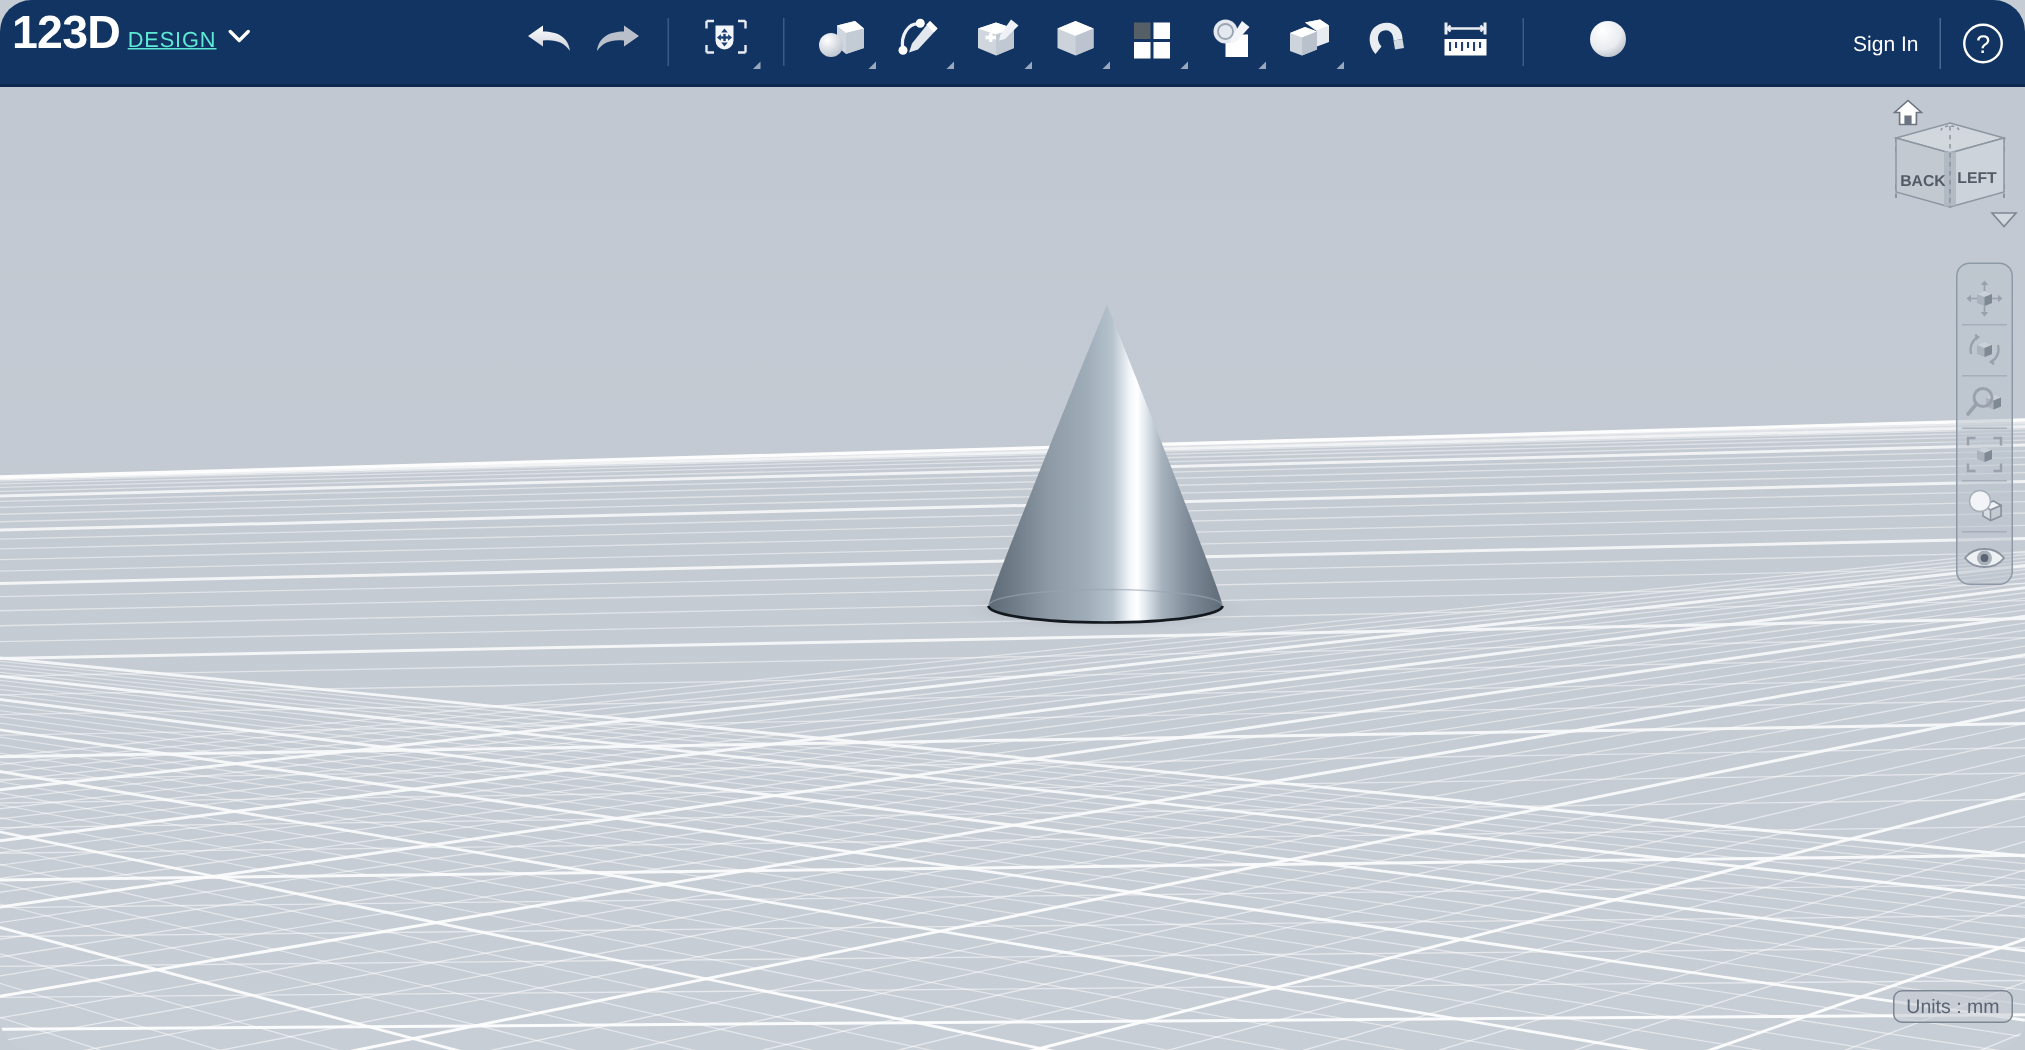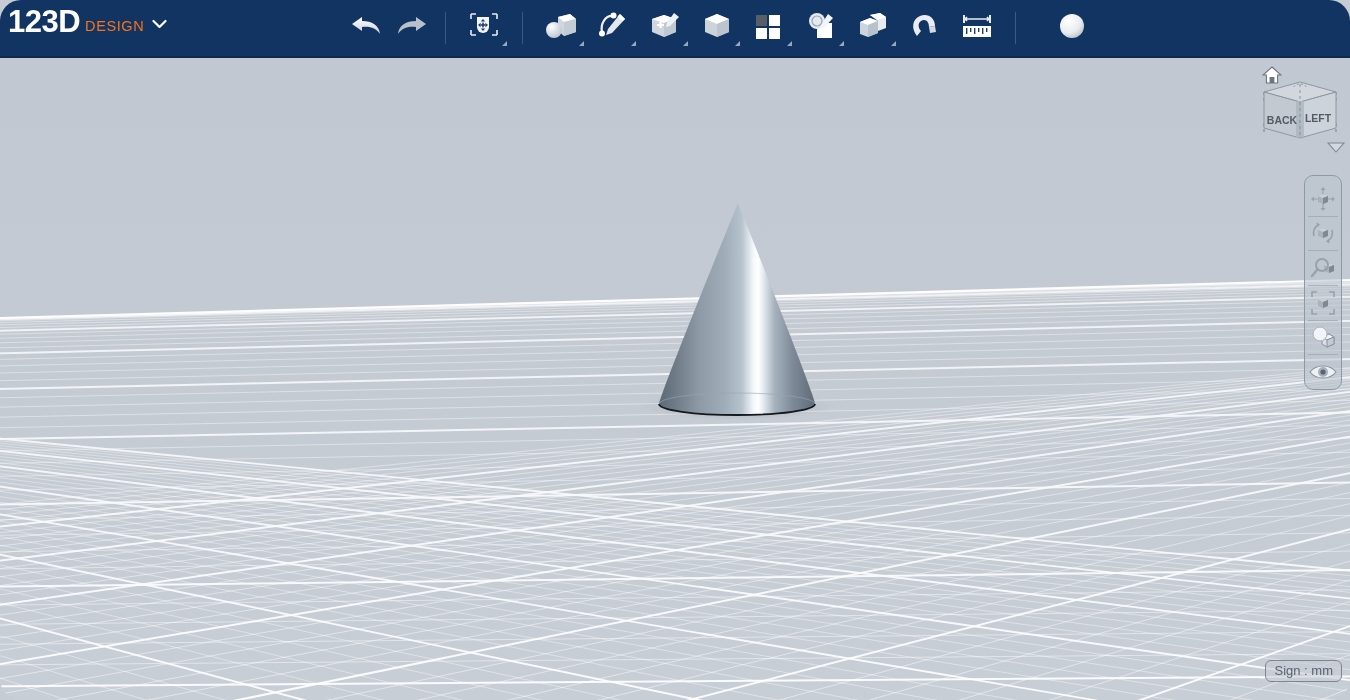--- a/index.html
+++ b/index.html
@@ -34,25 +34,25 @@
   #logo-123d {
     color: #ffffff;
     font-size: 31px;
     font-weight: bold;
     letter-spacing: -0.5px;
     line-height: 38px;
     position: relative;
     top: 3px;
   }
   #logo-design {
-    color: #f97316;
+    color: #5eead4;
     font-size: 14.5px;
     letter-spacing: 0.6px;
     margin-left: 5px;
-    position: relative; top: 2px;
+    position: relative; top: 2px; text-decoration: underline;
   }
   #logo-caret {
     margin-left: 8px; position: relative; top: 0px;
     width: 15px; height: 10px;
   }
 
   
   #toolbar {
     position: absolute; left: 345px; top: 0;
     height: 58px;
@@ -314,20 +314,30 @@
               <stop offset="0" stop-color="#ffffff"></stop>
                 <stop offset=".6" stop-color="#e9ecf0"></stop>
               <stop offset="1" stop-color="#aeb6c0"></stop>
             </radialGradient>
           </defs>
           <circle cx="15" cy="15" r="12" fill="url(#gMat)"></circle>
         </svg>
       </div>
     </div>
 
+    <div id="header-right">
+      <span id="signin">Sign In</span>
+      <span id="hdr-divider"></span>
+      <span id="help-btn">
+        <svg width="28" height="28" viewBox="0 0 28 28">
+          <circle cx="14" cy="14" r="12.5" fill="none" stroke="#ffffff" stroke-width="1.6"></circle>
+          <text x="14" y="20" text-anchor="middle" fill="#ffffff" font-family="Liberation Sans, sans-serif" font-size="17">?</text>
+        </svg>
+      </span>
+    </div>
   </div>
 
   <div id="viewport">
 
     <svg id="grid-svg" width="1350" height="642">
       <defs>
         <linearGradient id="skyGrad" x1="0" y1="0" x2="0" y2="1">
           <stop offset="0" stop-color="#c2c8d1"></stop>
           <stop offset="1" stop-color="#c7cdd5"></stop>
         </linearGradient>
@@ -652,15 +662,15 @@
 
       <div class="nav-btn">
         <svg width="30" height="22" viewBox="0 0 30 22">
           <path d="M2 11 C8 3 22 3 28 11 C22 19 8 19 2 11 Z" fill="#eef1f4" stroke="#8b939e" stroke-width="1.2"></path>
           <circle cx="15" cy="11" r="5" fill="#a8b0ba"></circle>
           <circle cx="15" cy="11" r="2.6" fill="#5b6470"></circle>
         </svg>
       </div>
     </div>
 
-    <div id="units-badge">Sign : mm</div>
+    <div id="units-badge">Units : mm</div>
   </div>
 </div>
 
 </body></html>

